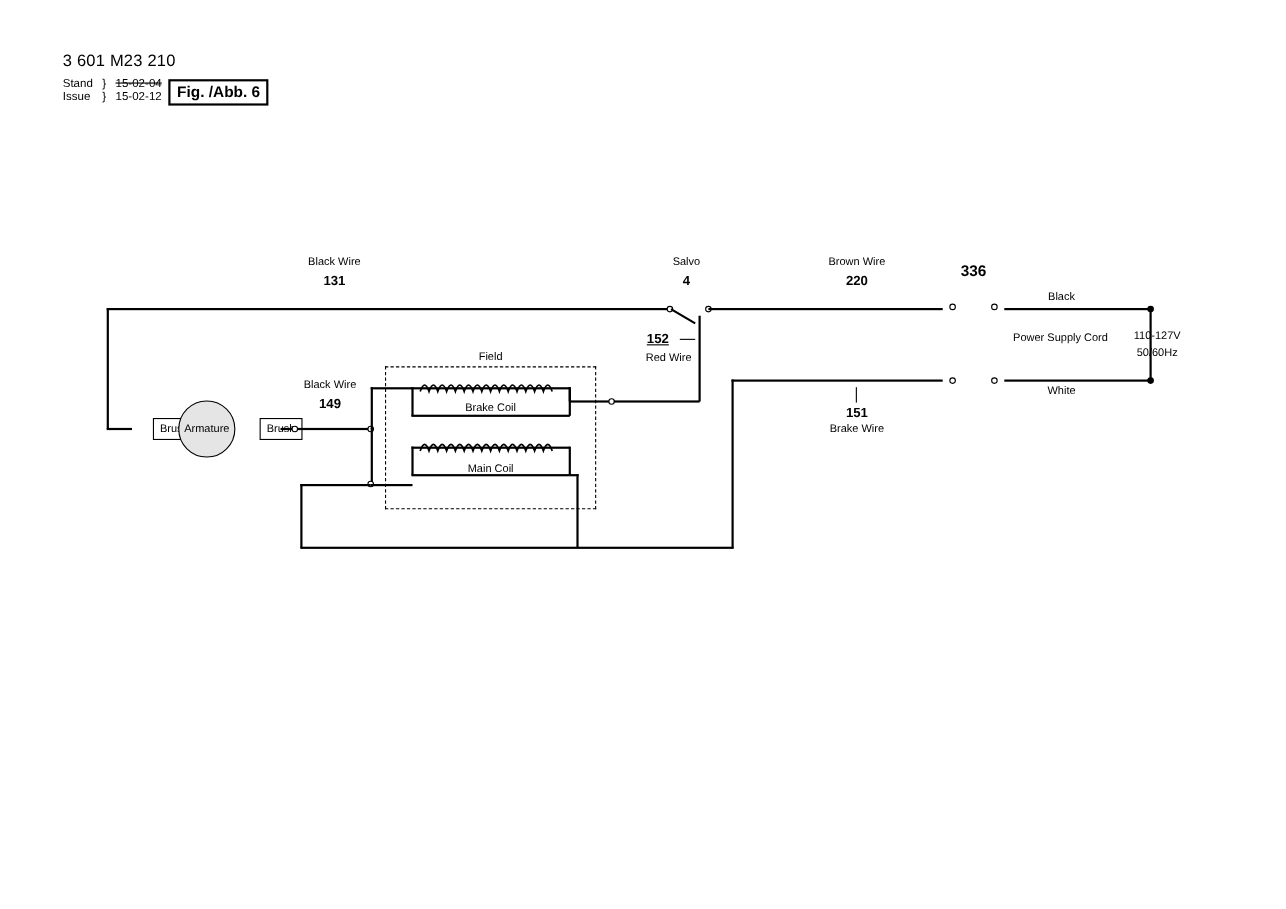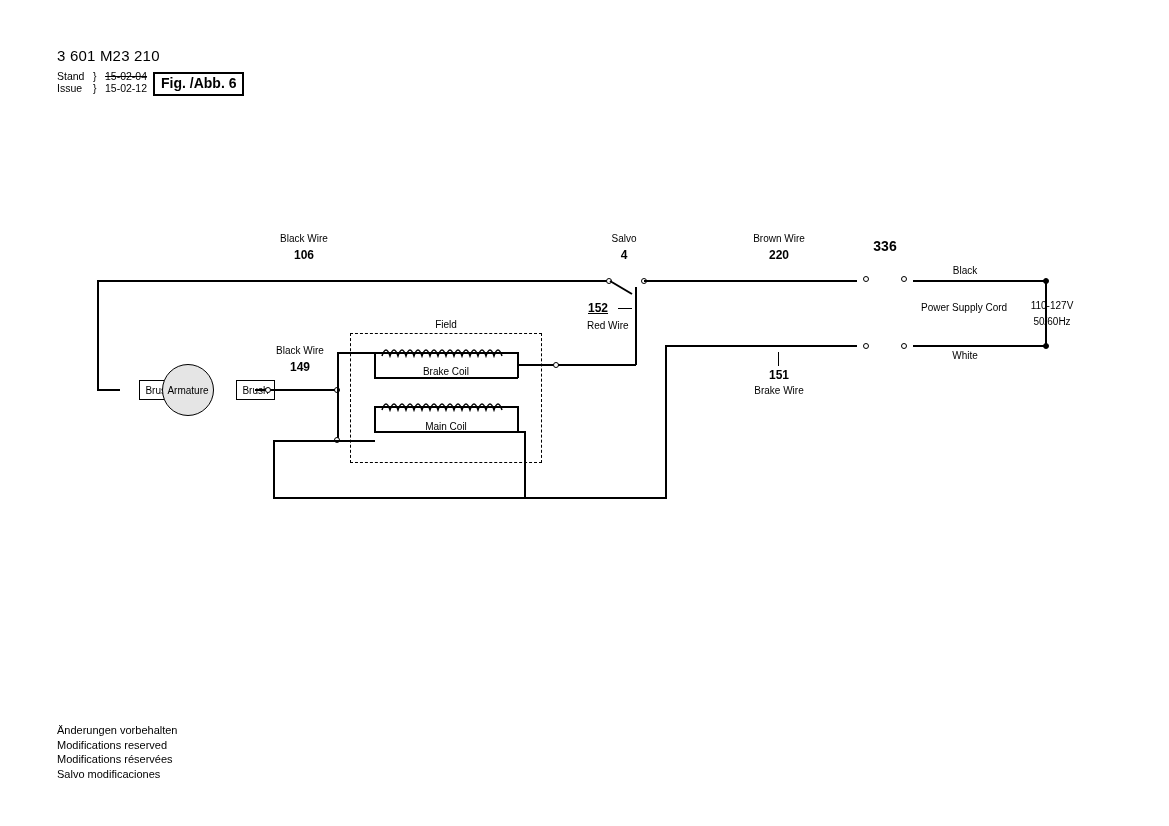--- a/index.html
+++ b/index.html
@@ -145,21 +145,21 @@
 
   <div class="abs fig-badge">Fig. /Abb. 6</div>
 
   <div class="abs v-wire wire" style="left:97px; top:280px; width:1.6px; height:110px;"></div>
 
   <div class="abs h-wire wire" style="left:97px; top:280px; width:514px; height:1.6px;"></div>
 
   <div class="abs h-wire wire" style="left:97px; top:389px; width:23px; height:1.6px;"></div>
 
   <div class="abs lbl" style="left:258px; top:233px; width:92px;">Black Wire</div>
-  <div class="abs lbl bold" style="left:258px; top:248px; width:92px;">106</div>
+  <div class="abs lbl bold" style="left:258px; top:248px; width:92px;">131</div>
 
   <div class="abs box" style="left:119px; top:380px; width:39px; height:20px;">Brush</div>
   <div class="abs armature" style="left:162px; top:364px;">Armature</div>
   <div class="abs box" style="left:216px; top:380px; width:39px; height:20px;">Brush</div>
 
   <div class="abs h-wire wire" style="left:255px; top:389px; width:85px; height:1.6px;"></div>
   <div class="abs node" style="left:265px; top:387px;"></div>
   <div class="abs node" style="left:334px; top:387px;"></div>
 
   <div class="abs lbl" style="left:255px; top:345px; width:90px;">Black Wire</div>
@@ -240,20 +240,14 @@
   <div class="abs node filled" style="left:1043px; top:278px;"></div>
   <div class="abs node filled" style="left:1043px; top:343px;"></div>
 
   <div class="abs lbl" style="left:930px; top:265px; width:70px;">Black</div>
   <div class="abs lbl" style="left:930px; top:350px; width:70px;">White</div>
   <div class="abs lbl left" style="left:921px; top:302px; width:120px;">Power Supply Cord</div>
 
   <div class="abs lbl" style="left:1014px; top:300px; width:76px;">110-127V</div>
   <div class="abs lbl" style="left:1014px; top:316px; width:76px;">50/60Hz</div>
 
-  <div class="abs footer">
-    <span>Änderungen vorbehalten</span>
-    <span>Modifications reserved</span>
-    <span>Modifications réservées</span>
-    <span>Salvo modificaciones</span>
-  </div>
 
 </div>
 
 </body></html>

